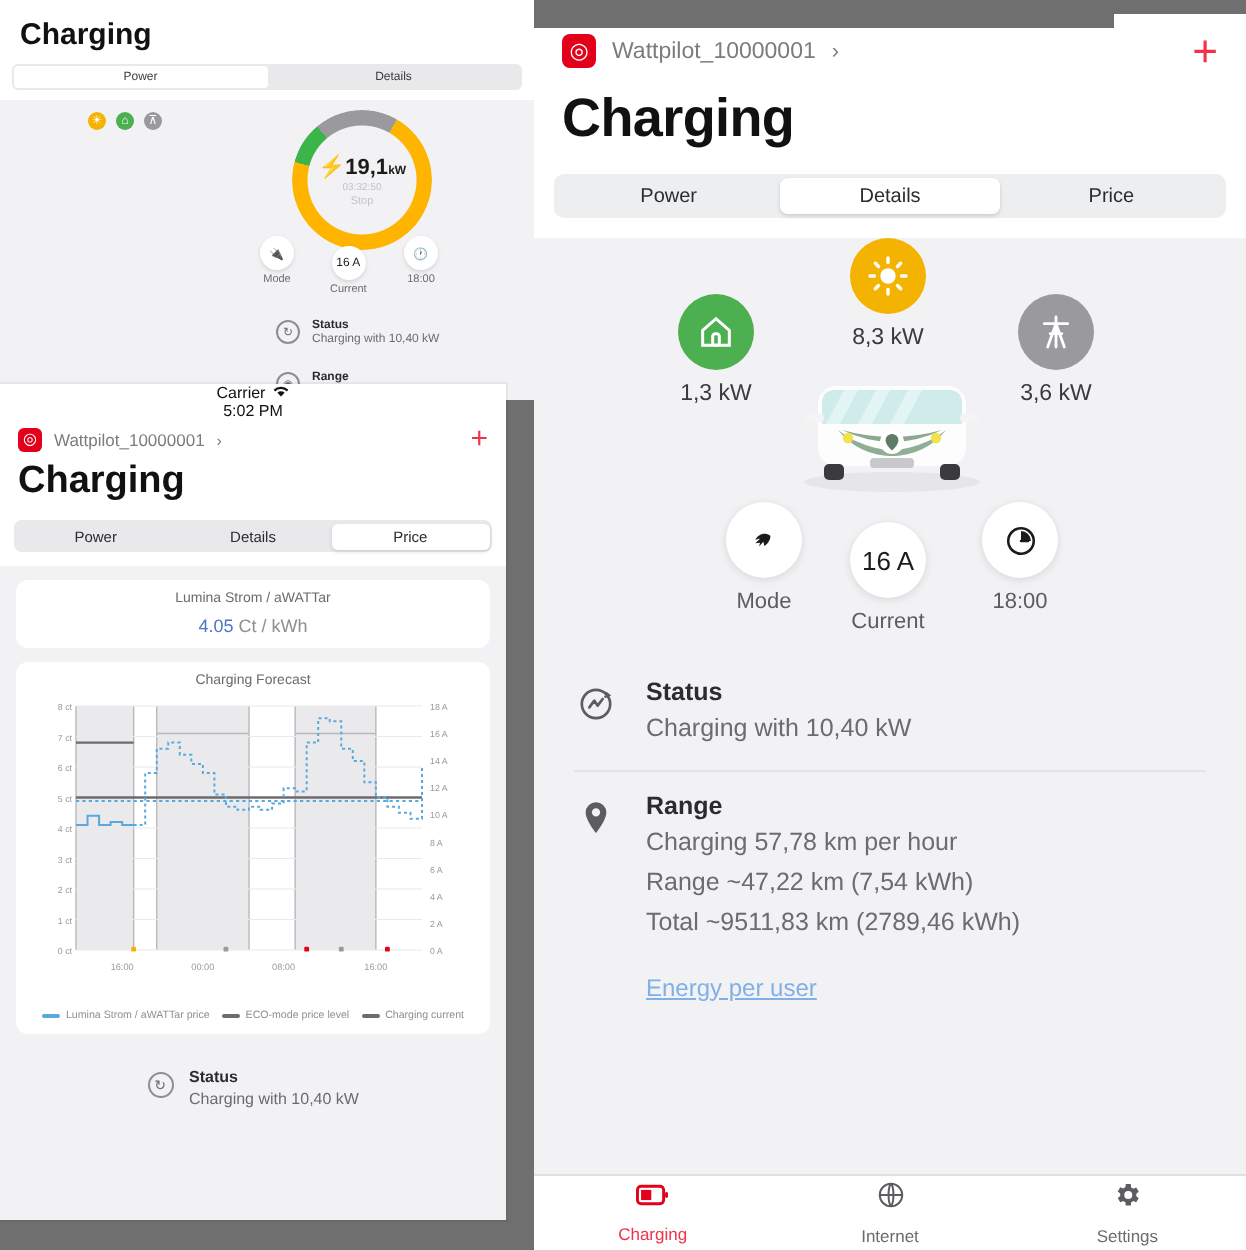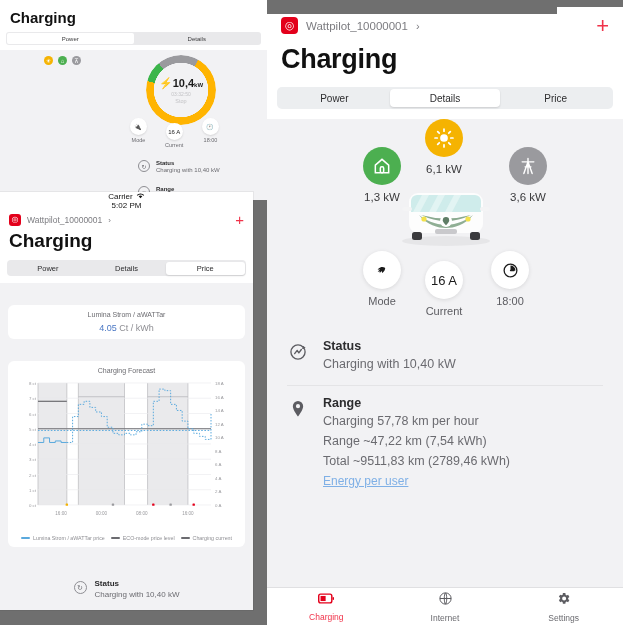--- a/index.html
+++ b/index.html
@@ -102,21 +102,21 @@
   .segbar { background: #fff; padding: 0 7px 7px 7px; }
   .segbar .seg3 {
     height: 16px; background: #e9e9eb; border-radius: 4px; display: flex; padding: 1.5px;
   }
   .segbar .seg3 > div {
     flex: 1; font-size: 7.5px; color: #2c2c2e; display: flex;
     align-items: center; justify-content: center; border-radius: 3px;
   }
   .segbar .seg3 > div.on { background: #fff; box-shadow: 0 1px 2px rgba(0,0,0,.12); }
   .card {
-    background: #fff; border-radius: 6px; margin: 22px 8px; padding: 6px 8px;
+    background: #fff; border-radius: 6px; margin: 7px 8px; padding: 6px 8px;
   }
   .pricecard { text-align: center; }
   .pricecard .tariff { font-size: 7px; color: #6b6b70; }
   .pricecard .val { font-size: 9px; color: #4a77c4; margin-top: 5px; }
   .pricecard .val .u { color: #8e8e93; }
   .chartcard .chead { text-align: center; font-size: 7px; color: #6b6b70; margin-bottom: 3px; }
   .chartcard svg { display: block; }
   .legend { display: flex; justify-content: space-around; padding: 3px 2px 0 2px; }
   .legend .li { display: flex; align-items: center; gap: 3px; font-size: 5.3px; color: #8e8e93; }
   .legend .sw { width: 9px; height: 2px; border-radius: 1px; }
@@ -152,21 +152,21 @@
   #panelC .seg3 > div.on { background: #fff; box-shadow: 0 1px 2px rgba(0,0,0,.14); }
   #panelC .body { padding: 0 0 0 0; }
 
   .flowrow { position: relative; height: 128px; }
   .flownode { position: absolute; text-align: center; }
   .flownode .disc {
     width: 38px; height: 38px; border-radius: 50%; margin: 0 auto;
     display: flex; align-items: center; justify-content: center;
   }
   .flownode .lbl { font-size: 11.5px; color: #3a3a3c; margin-top: 6px; }
-  .nHouse { left: 96px; top: 28px; text-align: center; }
+  .nHouse { left: 72px; top: 28px; text-align: center; }
   .nSun   { left: 158px; top: 0px; }
   .nGrid  { left: 242px; top: 28px; }
   .carwrap { position: absolute; left: 124px; top: 60px; width: 110px; }
 
   .ctrls { position: relative; height: 78px; }
   .ctrlbtn { position: absolute; text-align: center; }
   .ctrlbtn .circ {
     width: 38px; height: 38px; border-radius: 50%; background: #fff; margin: 0 auto;
     display: flex; align-items: center; justify-content: center;
     box-shadow: 0 1px 4px rgba(0,0,0,.11); font-size: 12px; color: #1b1b1b;
@@ -179,21 +179,21 @@
   .infolist { padding: 4px 20px 0 20px; }
   .inforow { display: flex; gap: 14px; padding: 10px 0 12px 0; align-items: flex-start; }
   .inforow + .inforow { border-top: 1px solid #e4e4e6; }
   .inforow .ic {
     width: 22px; min-width: 22px; height: 22px; display: flex;
     align-items: center; justify-content: center; color: #5c5c61; margin-top: 2px;
   }
   .inforow .tx { flex: 1; }
   .inforow .h { font-size: 12.5px; font-weight: bold; color: #2c2c2e; }
   .inforow .p { font-size: 12.5px; color: #6b6b70; margin-top: 3px; line-height: 1.35; }
-  .inforow .link { font-size: 12px; color: #7fb0e6; margin-top: 4px; display: block; }
+  .inforow .link { font-size: 12px; color: #7fb0e6; margin-top: 17px; display: block; }
 
   .tabbar {
     position: absolute; left: 0; bottom: 0; width: 356px; height: 38px;
     background: #fff; border-top: 1px solid #e0e0e2; display: flex;
   }
   .tabbar .tb { flex: 1; display: flex; flex-direction: column; align-items: center; justify-content: center; gap: 3px; }
   .tabbar .tb .lbl { font-size: 8.5px; color: #6b6b70; }
   .tabbar .tb.on .lbl { color: #f0334a; }
   .cutstrip { position: absolute; left: 0; top: 0; width: 290px; height: 7px; background: #6f6f6f; }
 </style>
@@ -212,21 +212,21 @@
     </div>
     <div class="mini-icons">
       <span class="mi" style="background:#f5b301">☀</span>
       <span class="mi" style="background:#4caf50">⌂</span>
       <span class="mi" style="background:#9a9a9e">⊼</span>
     </div>
 
     <div id="gaugeA">
       <div class="ring"></div>
       <div class="ctr">
-        <div class="kw">⚡<span>10,4</span><small>kW</small></div>
+        <div class="kw">⚡<span>19,1</span><small>kW</small></div>
         <div class="tmr">03:32:50</div>
         <div class="stp">Stop</div>
       </div>
     </div>
 
     <div class="ctrlrow">
       <div class="cbtn" style="left:0;top:0">
         <div class="circ">🔌</div>
         <div class="lb">Mode</div>
       </div>
@@ -401,21 +401,21 @@
           </div>
           <div class="lbl">1,3 kW</div>
         </div>
         <div class="flownode nSun">
           <div class="disc" style="background:#f5b301">
             <svg width="22" height="22" viewBox="0 0 24 24" fill="none" stroke="#fff" stroke-width="1.9" stroke-linecap="round">
               <circle cx="12" cy="12" r="4.2" fill="#fff" stroke="none"></circle>
               <path d="M12 2.2v2.4M12 19.4v2.4M2.2 12h2.4M19.4 12h2.4M5.1 5.1l1.7 1.7M17.2 17.2l1.7 1.7M18.9 5.1l-1.7 1.7M6.8 17.2l-1.7 1.7"></path>
             </svg>
           </div>
-          <div class="lbl">6,1 kW</div>
+          <div class="lbl">8,3 kW</div>
         </div>
         <div class="flownode nGrid">
           <div class="disc" style="background:#9a9a9e">
             <svg width="20" height="20" viewBox="0 0 24 24" fill="none" stroke="#fff" stroke-width="1.7" stroke-linecap="round">
               <path d="M12 3v18M5 7h14M7 21l5-14 5 14M8.5 13h7"></path>
             </svg>
           </div>
           <div class="lbl">3,6 kW</div>
         </div>
 

